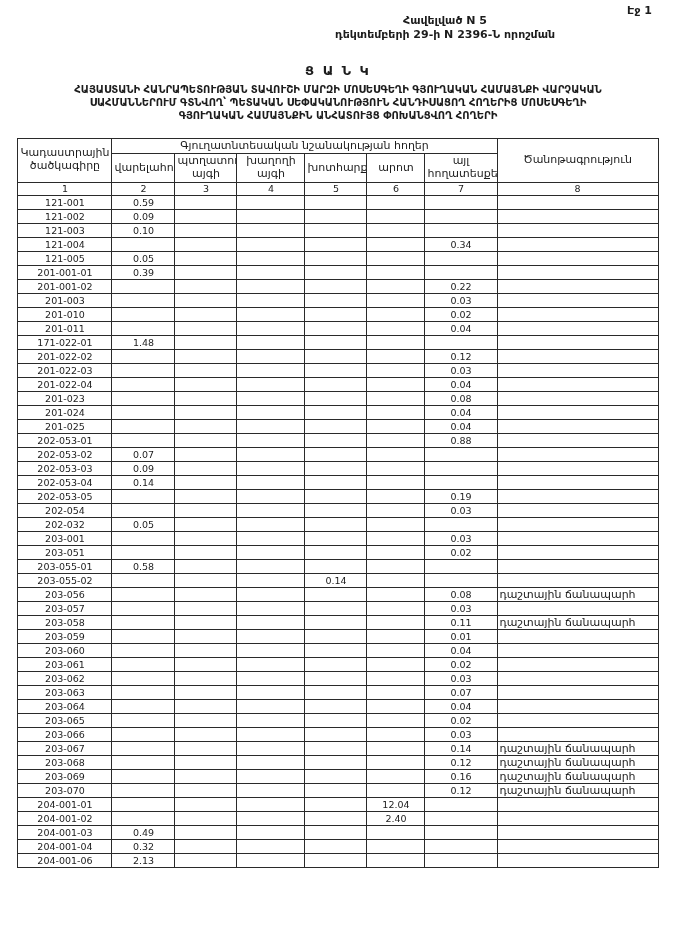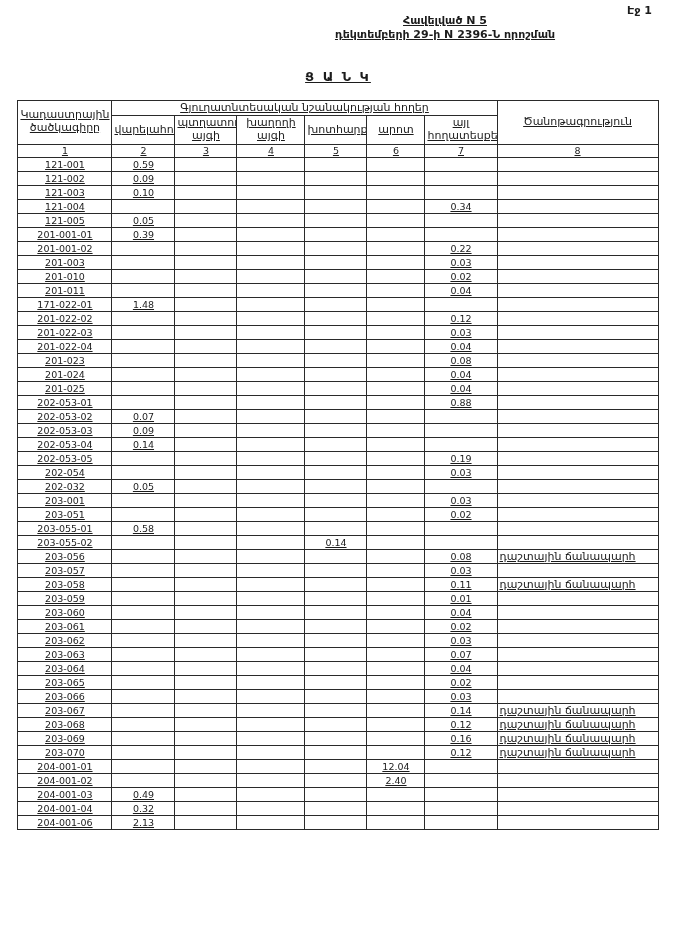--- a/index.html
+++ b/index.html
@@ -5,40 +5,39 @@
   * { margin: 0; padding: 0; box-sizing: border-box; }
   html, body { background: #ffffff; }
   .page {
     position: relative;
     width: 676px;
     height: 927px;
     background: #ffffff;
     color: #1c1c1c;
     font-family: "DejaVu Sans", sans-serif;
     overflow: hidden;
-    text-decoration: underline;
   }
   .page-number {
     position: absolute;
     top: 4px;
     right: 24px;
     font-size: 11px;
     font-weight: bold;
   }
   .doc-header {
     padding-top: 14px;
     width: 330px;
     margin-left: 280px;
     text-align: center;
     font-size: 11px;
     font-weight: bold;
     line-height: 1.3;
   }
   .doc-title {
-    margin-top: 26px;
+    margin-top: 20px;
     text-align: center;
     font-size: 13px;
     font-weight: bold;
     letter-spacing: 2px;
   }
   .doc-subtitle {
     margin-top: 5px;
     text-align: center;
     font-size: 10px;
     font-weight: bold;
@@ -91,20 +90,25 @@
 
   <div class="page-number">Էջ 1</div>
 
   <div class="doc-header">
     <div>Հավելված N 5</div>
     <div>դեկտեմբերի 29-ի N 2396-Ն որոշման</div>
   </div>
 
   <div class="doc-title">Ց Ա Ն Կ</div>
 
+  <div class="doc-subtitle">
+    <div>ՀԱՅԱՍՏԱՆԻ ՀԱՆՐԱՊԵՏՈՒԹՅԱՆ ՏԱՎՈՒՇԻ ՄԱՐԶԻ ՄՈՍԵՍԳԵՂԻ ԳՅՈՒՂԱԿԱՆ ՀԱՄԱՅՆՔԻ ՎԱՐՉԱԿԱՆ</div>
+    <div>ՍԱՀՄԱՆՆԵՐՈՒՄ ԳՏՆՎՈՂ՝ ՊԵՏԱԿԱՆ ՍԵՓԱԿԱՆՈՒԹՅՈՒՆ ՀԱՆԴԻՍԱՑՈՂ ՀՈՂԵՐԻՑ ՄՈՍԵՍԳԵՂԻ</div>
+    <div>ԳՅՈՒՂԱԿԱՆ ՀԱՄԱՅՆՔԻՆ ԱՆՀԱՏՈՒՅՑ ՓՈԽԱՆՑՎՈՂ ՀՈՂԵՐԻ</div>
+  </div>
 
   <table class="land-table">
     <colgroup>
       <col style="width:94px">
       <col style="width:63px">
       <col style="width:62px">
       <col style="width:68px">
       <col style="width:62px">
       <col style="width:58px">
       <col style="width:72px">

